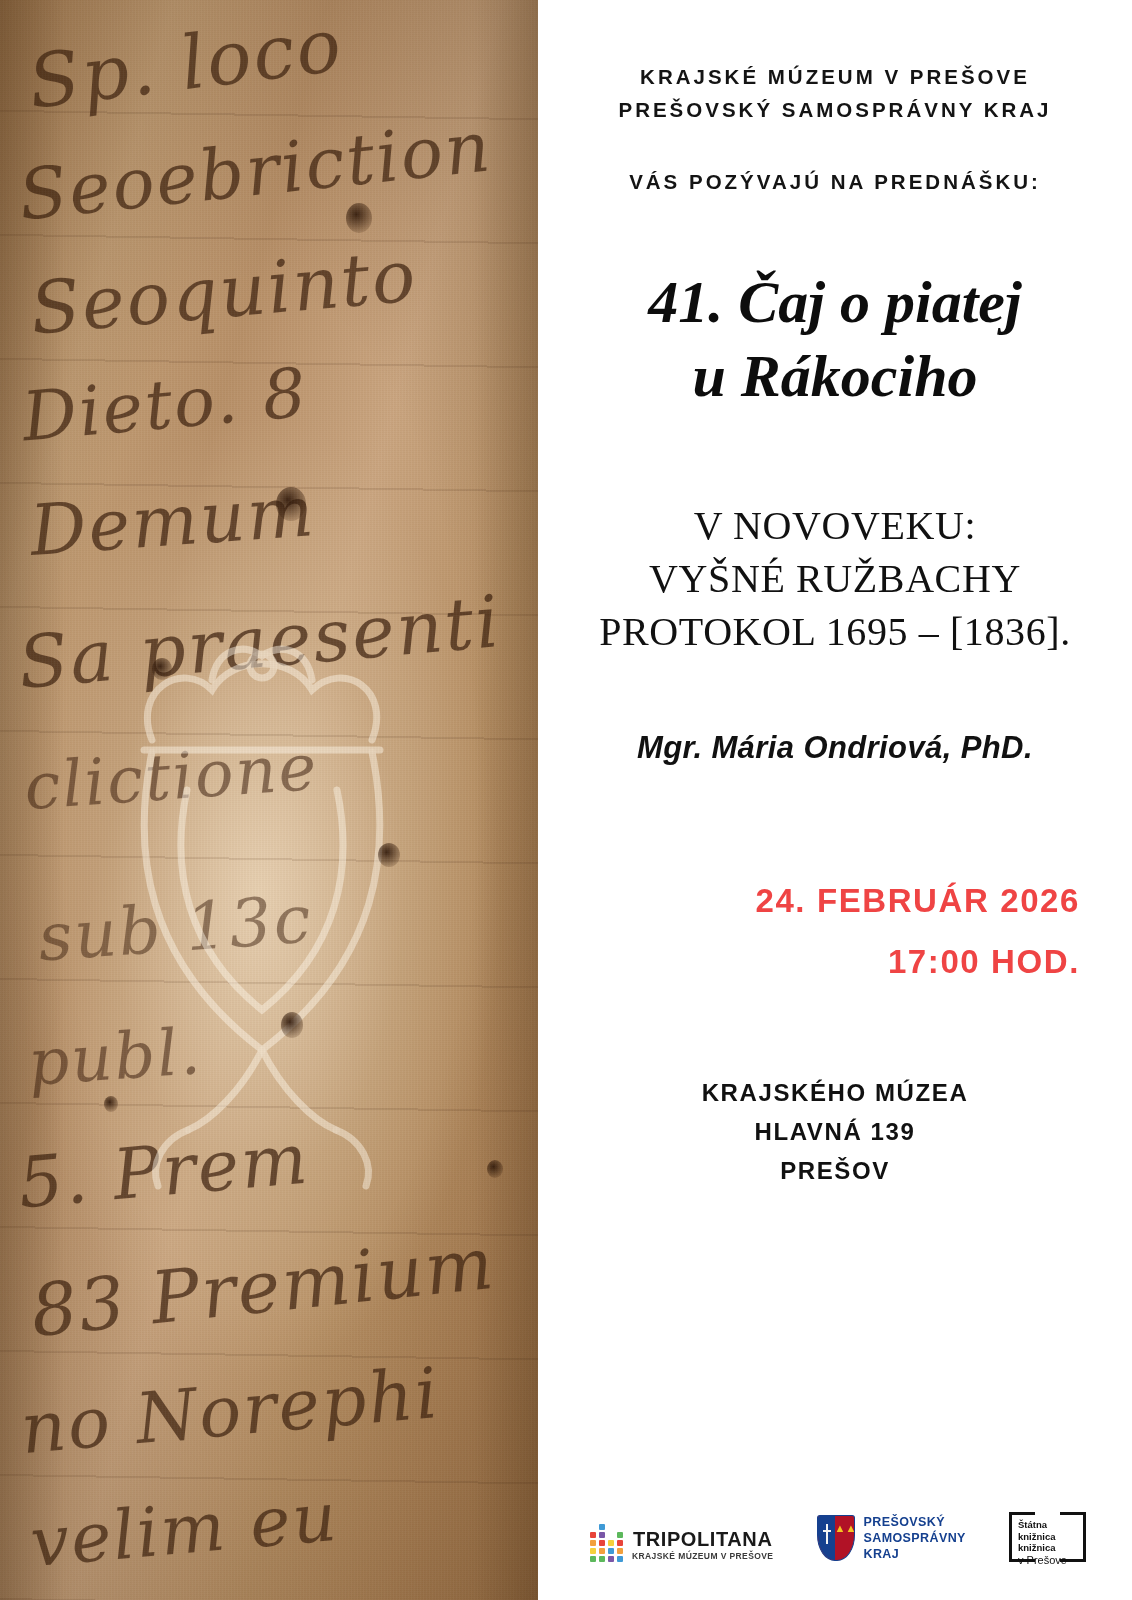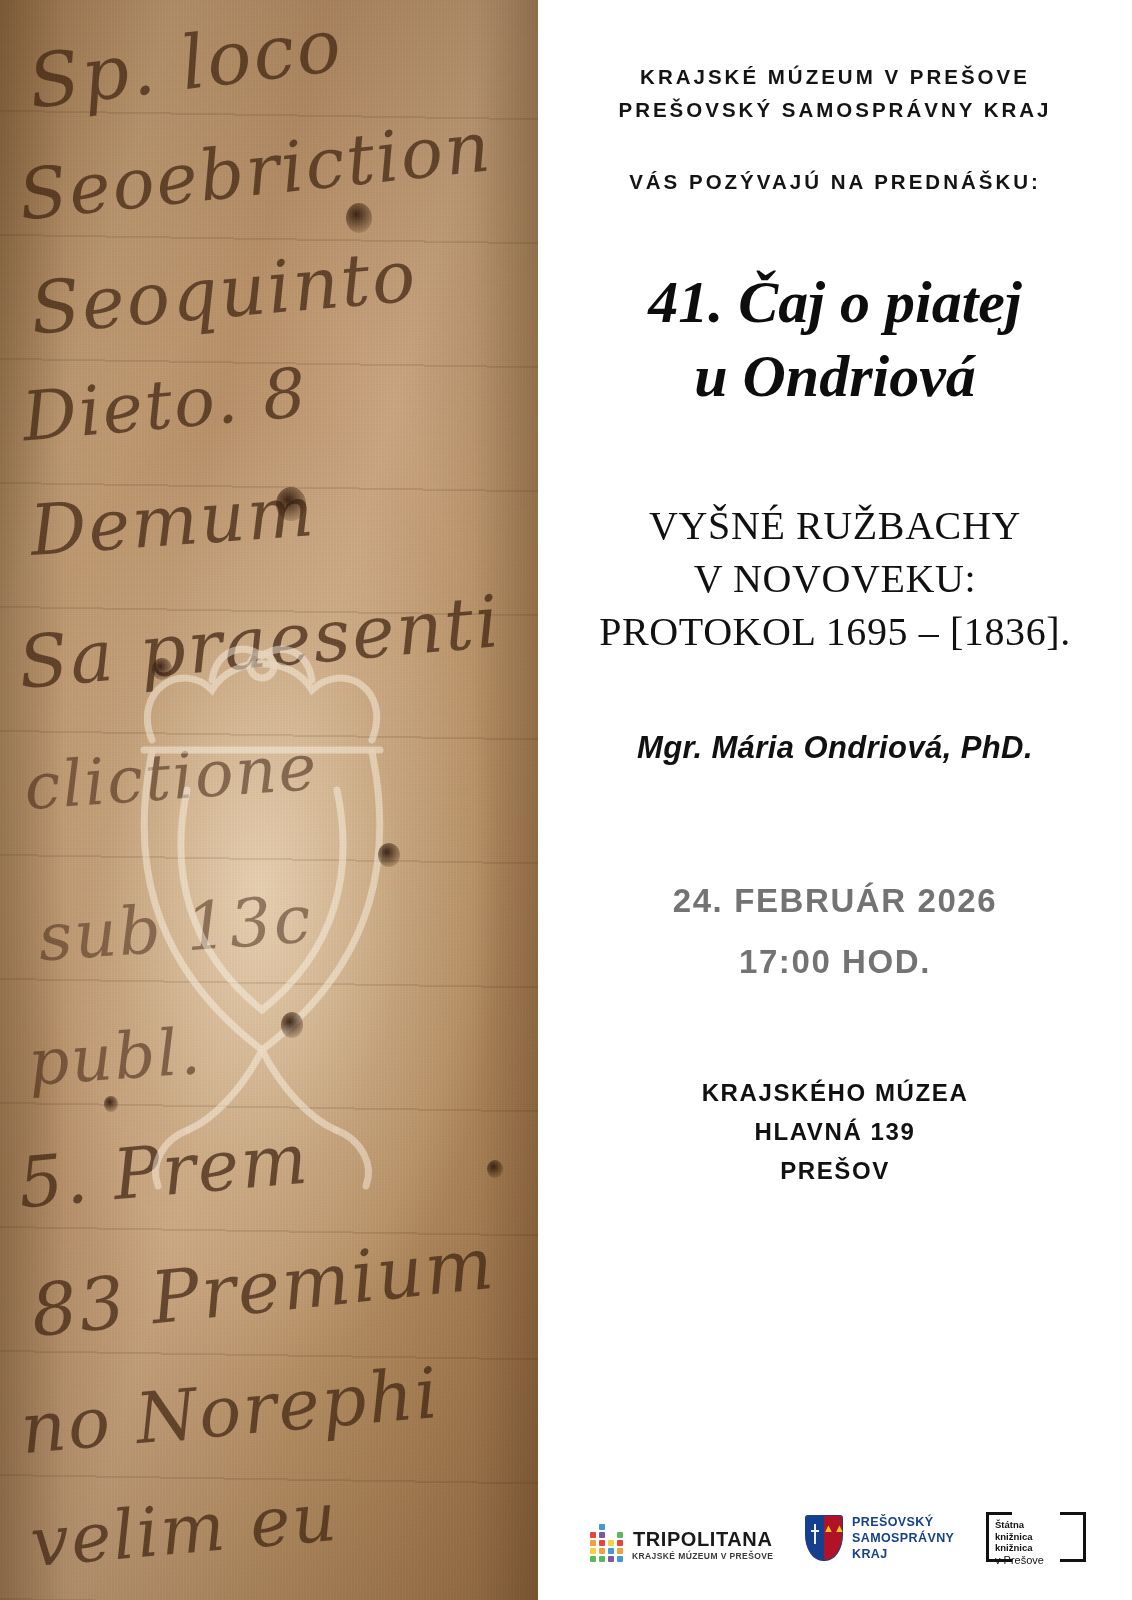--- a/index.html
+++ b/index.html
@@ -160,21 +160,22 @@
     font-size: 31px;
     letter-spacing: 0.4px;
     color: #111111;
   }
   .datetime {
     margin-top: 104px;
     font-size: 33px;
     font-weight: 700;
     letter-spacing: 1.6px;
     line-height: 1.85;
-    color: #737373;
+    color: #ef4444;
+    text-align: right;
   }
   .venue {
     margin-top: 82px;
     font-size: 24px;
     font-weight: 700;
     letter-spacing: 1.6px;
     line-height: 1.62;
     color: #111111;
   }
 
@@ -278,21 +279,21 @@
     font-weight: 700;
     line-height: 1.28;
     letter-spacing: 0.4px;
     color: #15408f;
     text-align: left;
   }
 
   
   .svk {
     position: relative;
-    width: 100px;
+    width: 77px;
     height: 50px;
   }
   .svk-br {
     position: absolute;
     inset: 0;
   }
   .svk-br span {
     position: absolute;
     background: #111;
   }
@@ -365,26 +366,26 @@
 
     <div class="org-lines">
       <div>KRAJSKÉ MÚZEUM V PREŠOVE</div>
       <div>PREŠOVSKÝ SAMOSPRÁVNY KRAJ</div>
     </div>
 
     <div class="invite">VÁS POZÝVAJÚ NA PREDNÁŠKU:</div>
 
     <div class="title">
       <div>41. Čaj o piatej</div>
-      <div>u Ondriová</div>
+      <div>u Rákociho</div>
     </div>
 
     <div class="subtitle">
+      <div>V NOVOVEKU:</div>
       <div>VYŠNÉ RUŽBACHY</div>
-      <div>V NOVOVEKU:</div>
       <div>PROTOKOL 1695 – [1836].</div>
     </div>
 
     <div class="speaker">Mgr. Mária Ondriová, PhD.</div>
 
     <div class="datetime">
       <div>24. FEBRUÁR 2026</div>
       <div>17:00 HOD.</div>
     </div>
 

